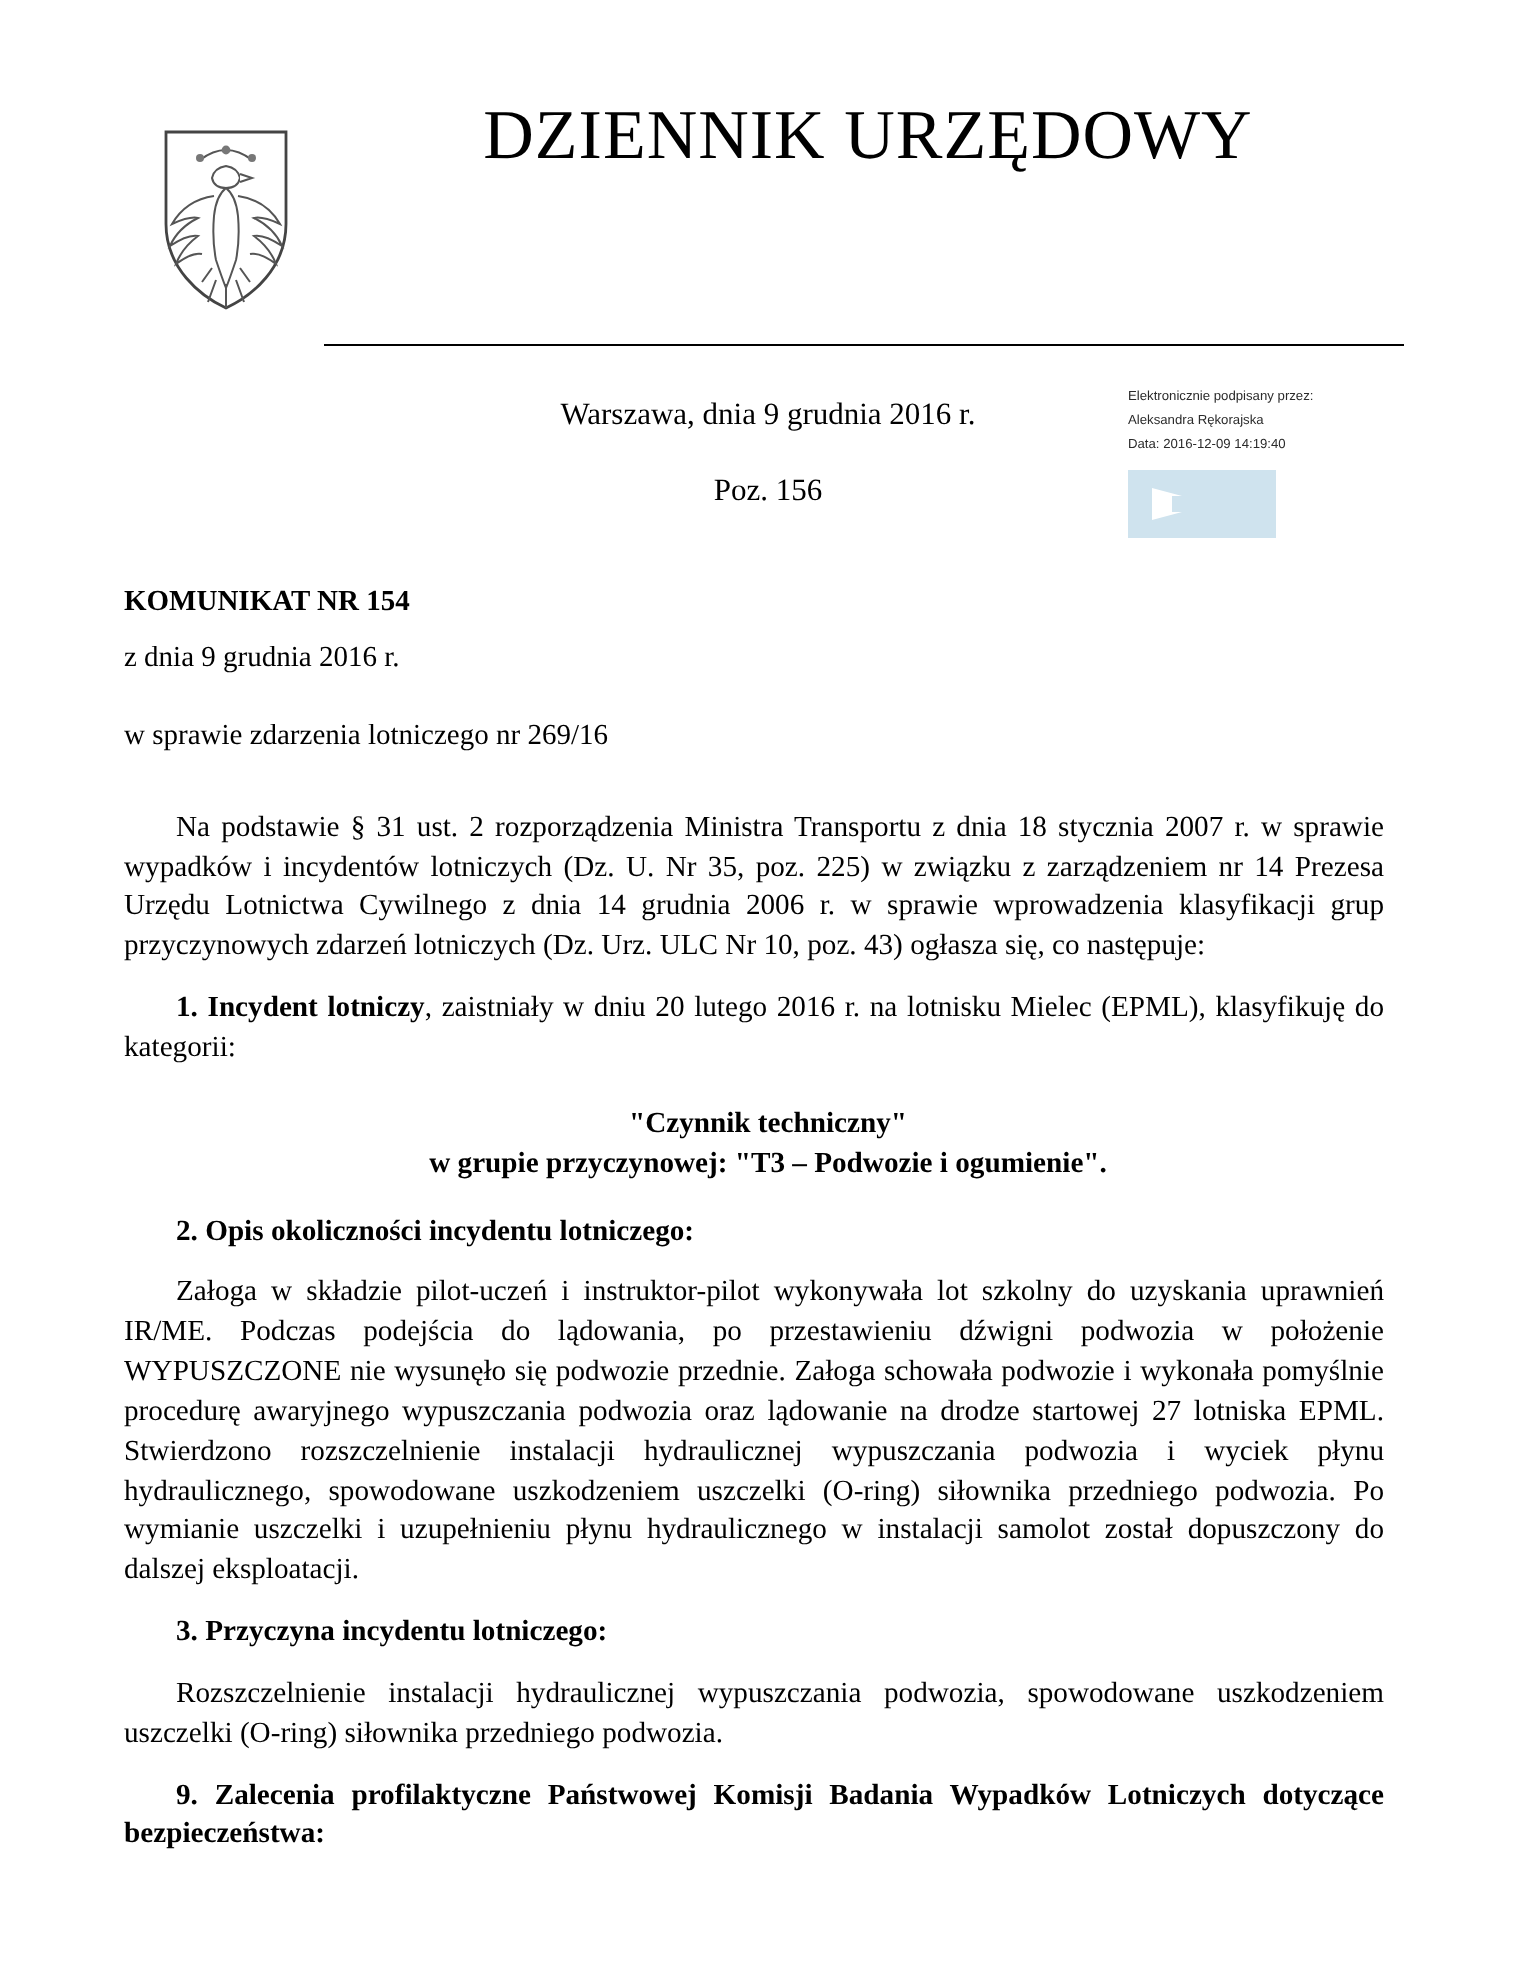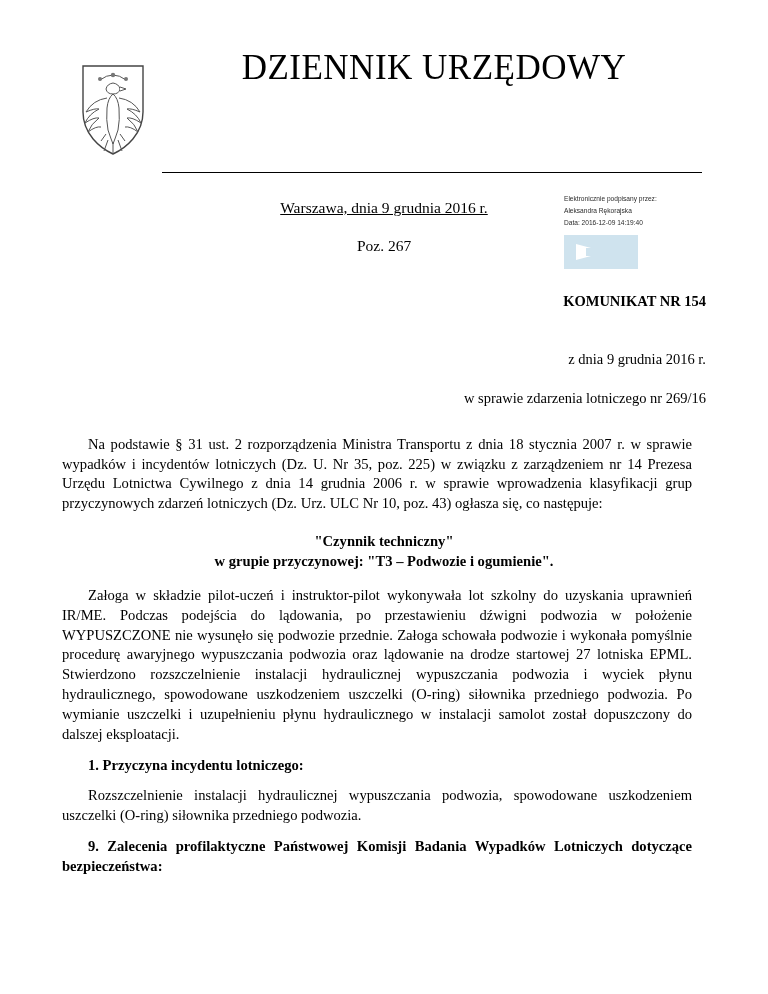--- a/index.html
+++ b/index.html
@@ -59,21 +59,20 @@
   }
 
   
   .placedate-row {
     position: relative;
     margin-top: 26px;
     text-align: center;
   }
   .placedate {
     font-size: 15.5px;
-    text-decoration: underline;
   }
   .poz {
     font-size: 15.5px;
     text-align: center;
     margin-top: 20px;
   }
 
   
   .esign {
     position: absolute;
@@ -112,32 +111,32 @@
     position: absolute;
     left: 22px;
     top: 13px;
     width: 22px;
     height: 8px;
     background: #cfe3ee;
   }
 
   
   .doc-head {
-    text-align: right;
+    text-align: left;
     margin-top: 36px;
   }
   .doc-head .line1,
   .doc-head .line2 {
     font-weight: bold;
     font-size: 14.5px;
     line-height: 1.5;
   }
   .doc-head .line3 {
     font-size: 14.5px;
-    margin-top: 38px;
+    margin-top: 8px;
   }
   .doc-head .line4 {
     font-weight: normal;
     font-size: 14.5px;
     margin-top: 22px;
   }
 
   
   .body-text {
     margin-top: 28px;
@@ -206,43 +205,45 @@
   <div class="placedate-row">
     <div class="placedate">Warszawa, dnia 9 grudnia 2016 r.</div>
 
     <div class="esign">
       <div class="esign-line">Elektronicznie podpisany przez:</div>
       <div class="esign-line">Aleksandra  Rękorajska</div>
       <div class="esign-line">Data: 2016-12-09 14:19:40</div>
       <div class="esign-mark"></div>
     </div>
 
-    <div class="poz">Poz. 267</div>
+    <div class="poz">Poz. 156</div>
   </div>
 
   <div class="doc-head">
     <div class="line1">KOMUNIKAT NR 154</div>
     <div class="line3">z dnia 9 grudnia 2016 r.</div>
     <div class="line4">w sprawie zdarzenia lotniczego nr 269/16</div>
   </div>
 
   <div class="body-text">
 
     <p class="para indent">Na podstawie § 31 ust. 2 rozporządzenia Ministra Transportu z dnia 18 stycznia 2007 r. w sprawie wypadków i incydentów lotniczych (Dz. U. Nr 35, poz. 225) w związku z zarządzeniem nr 14 Prezesa Urzędu Lotnictwa Cywilnego z dnia 14 grudnia 2006 r. w sprawie wprowadzenia klasyfikacji grup przyczynowych zdarzeń lotniczych (Dz. Urz. ULC Nr 10, poz. 43) ogłasza się, co następuje:</p>
 
+    <p class="para gap" style="text-indent:26px"><b class="inline-b">1. Incydent lotniczy</b><span>, zaistniały w dniu 20 lutego 2016 r. na lotnisku Mielec (EPML), klasyfikuję do kategorii:</span></p>
 
     <div class="block-center">
       <p class="center-b">"Czynnik techniczny"</p>
       <p class="center-b">w grupie przyczynowej: "T3 – Podwozie i ogumienie".</p>
     </div>
 
+    <p class="para gap" style="text-indent:26px;font-weight:bold">2. Opis okoliczności incydentu lotniczego:</p>
 
 
     <p class="para gap indent">Załoga w składzie pilot-uczeń i instruktor-pilot wykonywała lot szkolny do uzyskania uprawnień IR/ME. Podczas podejścia do lądowania, po przestawieniu dźwigni podwozia w położenie WYPUSZCZONE nie wysunęło się podwozie przednie. Załoga schowała podwozie i wykonała pomyślnie procedurę awaryjnego wypuszczania podwozia oraz lądowanie na drodze startowej 27 lotniska EPML. Stwierdzono rozszczelnienie instalacji hydraulicznej wypuszczania podwozia i wyciek płynu hydraulicznego, spowodowane uszkodzeniem uszczelki (O-ring) siłownika przedniego podwozia. Po wymianie uszczelki i uzupełnieniu płynu hydraulicznego w instalacji samolot został dopuszczony do dalszej eksploatacji.</p>
 
-    <p class="para gap" style="text-indent:26px;font-weight:bold">1. Przyczyna incydentu lotniczego:</p>
+    <p class="para gap" style="text-indent:26px;font-weight:bold">3. Przyczyna incydentu lotniczego:</p>
 
     <p class="para gap indent">Rozszczelnienie instalacji hydraulicznej wypuszczania podwozia, spowodowane uszkodzeniem uszczelki (O-ring) siłownika przedniego podwozia.</p>
 
     <p class="para gap" style="text-indent:26px;font-weight:bold">9. Zalecenia profilaktyczne Państwowej Komisji Badania Wypadków Lotniczych dotyczące bezpieczeństwa:</p>
 
   </div>
 </div>
 
 </body></html>

